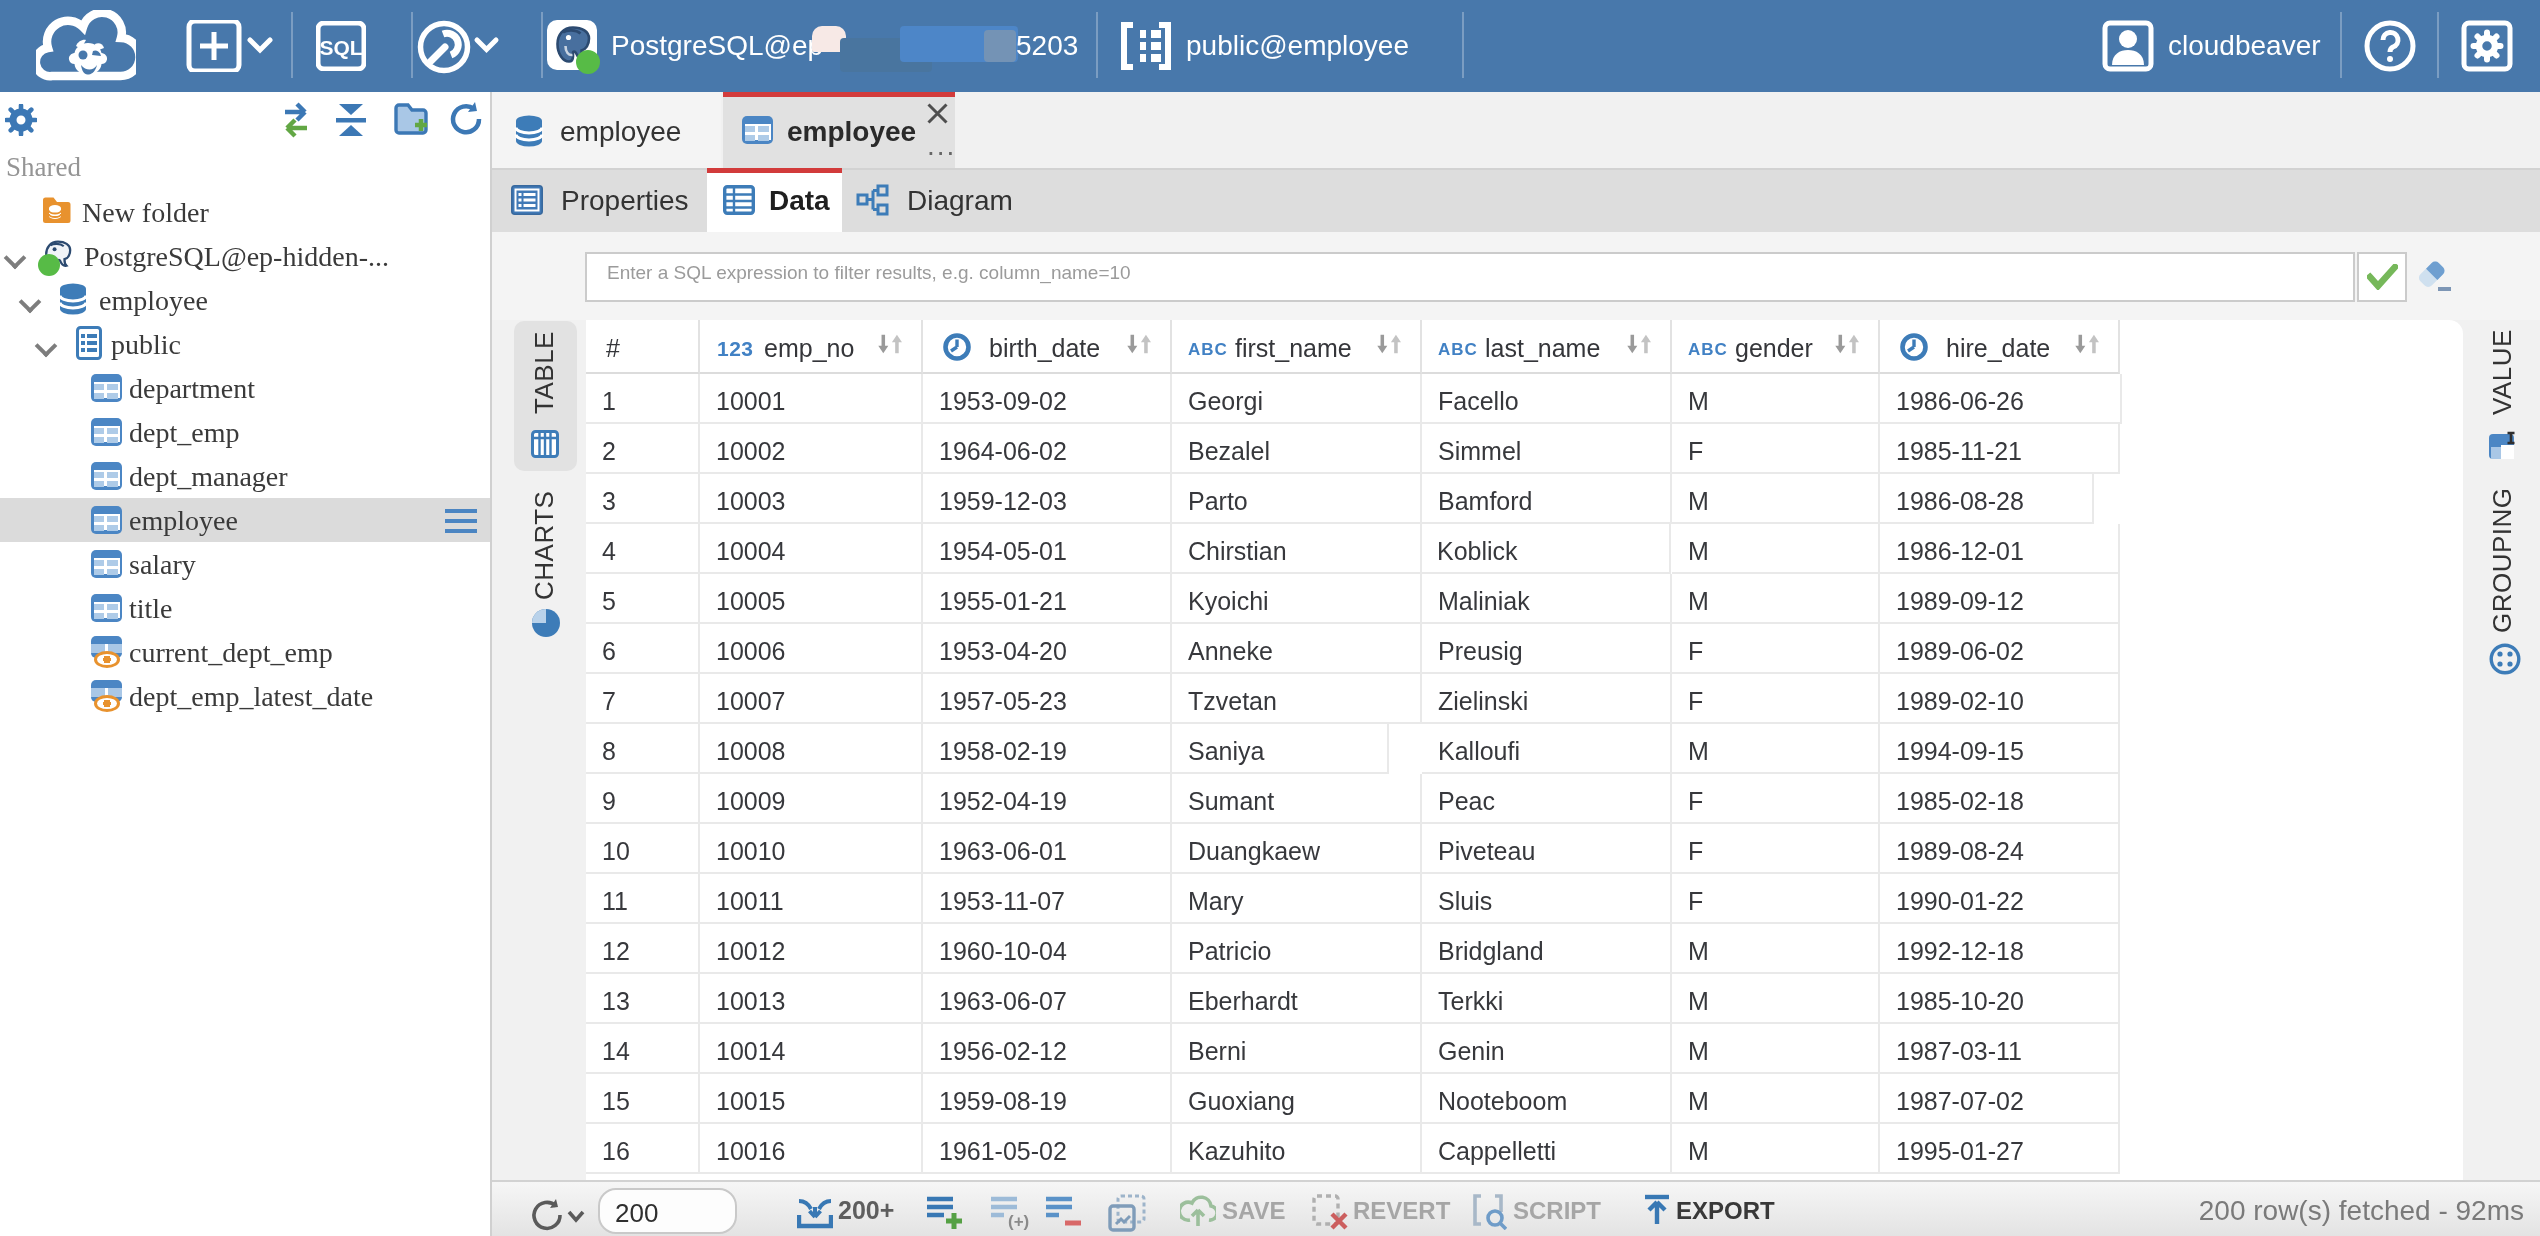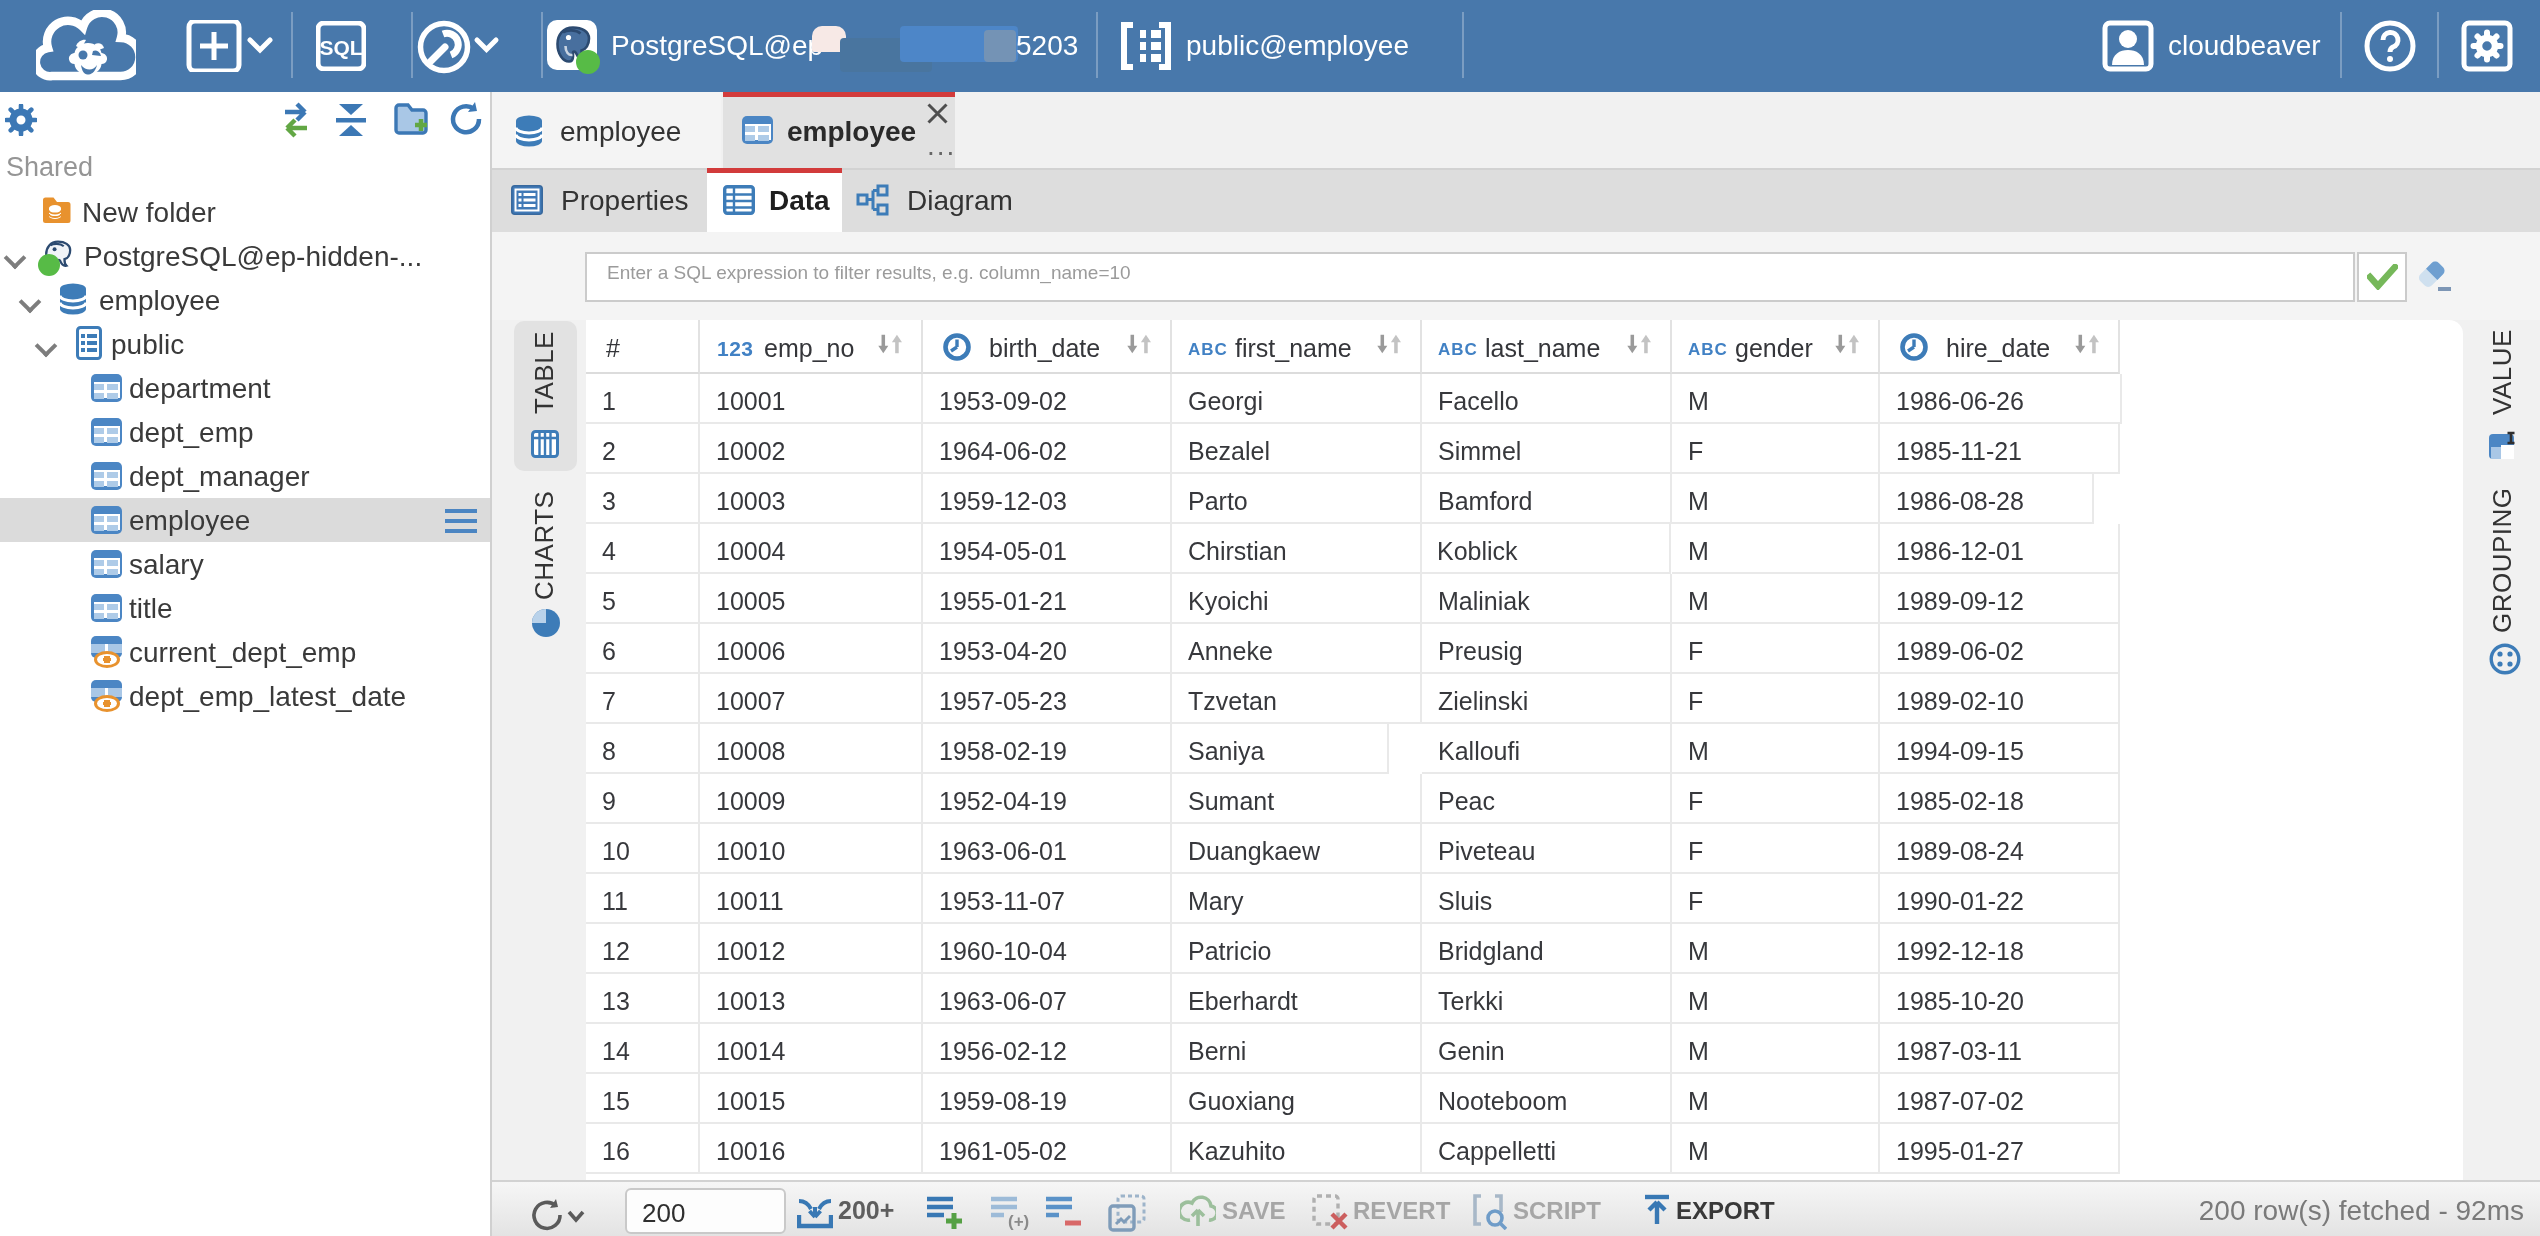--- a/index.html
+++ b/index.html
@@ -6,21 +6,21 @@
 html,body { width:2540px; height:1236px; overflow:hidden; font-family:"Liberation Sans", sans-serif; background:#fff; }
 #page { position:relative; width:2540px; height:1236px; }
 .abs { position:absolute; }
 
 
 #topbar { left:0; top:0; width:2540px; height:92px; background:#4878ab; }
 .tsep { position:absolute; top:12px; width:2px; height:66px; background:rgba(255,255,255,0.28); }
 .ttext { position:absolute; color:#fff; font-size:28px; line-height:92px; height:92px; }
 
 
-#sidebar { left:0; top:92px; width:492px; height:1144px; background:#fff; border-right:2px solid #d0d0d0; }
+#sidebar { left:0; top:92px; width:492px; height:1144px; background:#fff; border-right:2px solid #d0d0d0;font-family:Liberation Serif, serif; }
 .treerow { position:absolute; left:0; width:490px; height:44px; }
 .treerow .lbl { position:absolute; top:7px; font-size:28px; color:#3a3a3a; white-space:nowrap; }
 .chev { position:absolute; width:16px; height:16px; border-right:4px solid #7d7d7d; border-bottom:4px solid #7d7d7d; transform:rotate(45deg); }
 .tico { position:absolute; top:8px; width:31px; height:28px; border-radius:5px; background-color:#4b86c4;
   background-image:linear-gradient(#aecbe8,#aecbe8),linear-gradient(#aecbe8,#aecbe8),linear-gradient(#aecbe8,#aecbe8),linear-gradient(#aecbe8,#aecbe8),linear-gradient(#fff,#fff);
   background-repeat:no-repeat;
   background-size:10px 6px,11px 6px,10px 6px,11px 6px,26px 16px;
   background-position:3px 10px,16px 10px,3px 19px,16px 19px,2.5px 8px; }
 .vico { position:absolute; top:6px; width:31px; height:32px; }
 .vico::before { content:""; position:absolute; left:0; top:0; width:31px; height:22px; border-radius:5px; background-color:#4b86c4;
@@ -766,21 +766,21 @@
           <path d="M23.8 2 L18.1 10.5 H29.5 Z" fill="#c3c3c3"></path>
         </g>
   </defs>
     </svg>
   <div id="bottombar" class="abs">
     <svg class="abs" style="left:37px;top:16px" width="56" height="36" viewBox="0 0 56 36">
       <path d="M31 17 a13 13 0 1 1 -4 -9" fill="none" stroke="#5a5a5a" stroke-width="3.6"></path>
       <path d="M27 1 l2 8 -8 1 Z" fill="#5a5a5a"></path>
       <path d="M40 14 l7 8 7 -8" fill="none" stroke="#5a5a5a" stroke-width="3.6"></path>
     </svg>
-    <div class="abs" style="left:133px;top:6px;width:161px;height:46px;background:#fdfdfd;border:2px solid #c9c9c9;border-radius:6px">
+    <div class="abs" style="left:106px;top:6px;width:139px;height:46px;background:#fdfdfd;border:2px solid #c9c9c9;border-radius:18px">
       <div class="abs" style="left:15px;top:8px;font-size:26px;color:#2f2f2f">200</div>
     </div>
     <svg class="abs" style="left:305px;top:13px" width="36" height="34" viewBox="0 0 36 34">
       <path d="M2 6 C8 6 12 10 14 14 M34 6 C28 6 24 10 22 14" fill="none" stroke="#3878b4" stroke-width="4"></path>
       <path d="M18 12 V22 M18 22 l-5.5 -6 M18 22 l5.5 -6" stroke="#3878b4" stroke-width="4" fill="none"></path>
       <path d="M2 20 V31 H34 V20" fill="none" stroke="#3878b4" stroke-width="4.4"></path>
     </svg>
     <div class="btxt" style="left:346px;color:#5e5e5e;font-size:25px;top:14px">200+</div>
     <svg class="abs" style="left:434px;top:13px" width="38" height="36" viewBox="0 0 38 36">
       <path d="M1 4 H27 M1 12 H27 M1 20 H18" stroke="#3878b4" stroke-width="4.4"></path>

